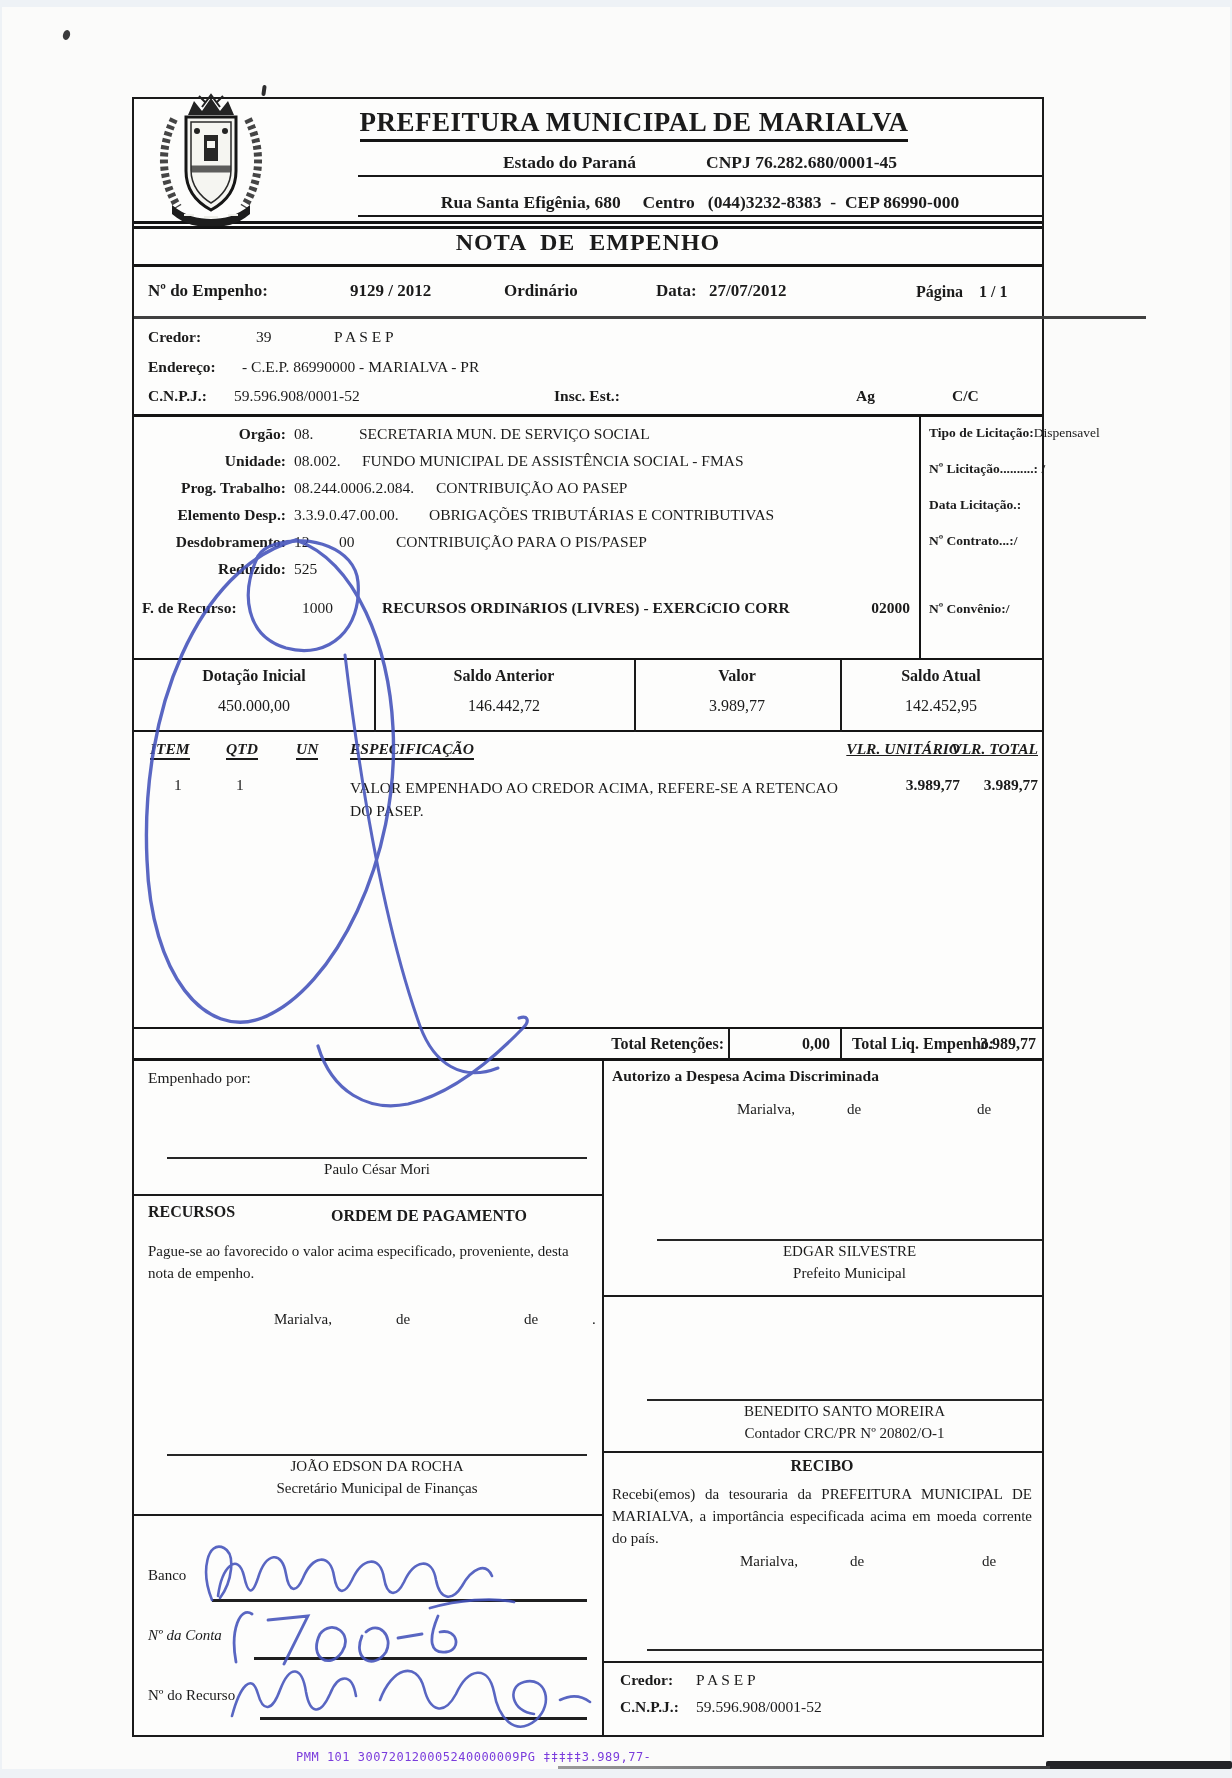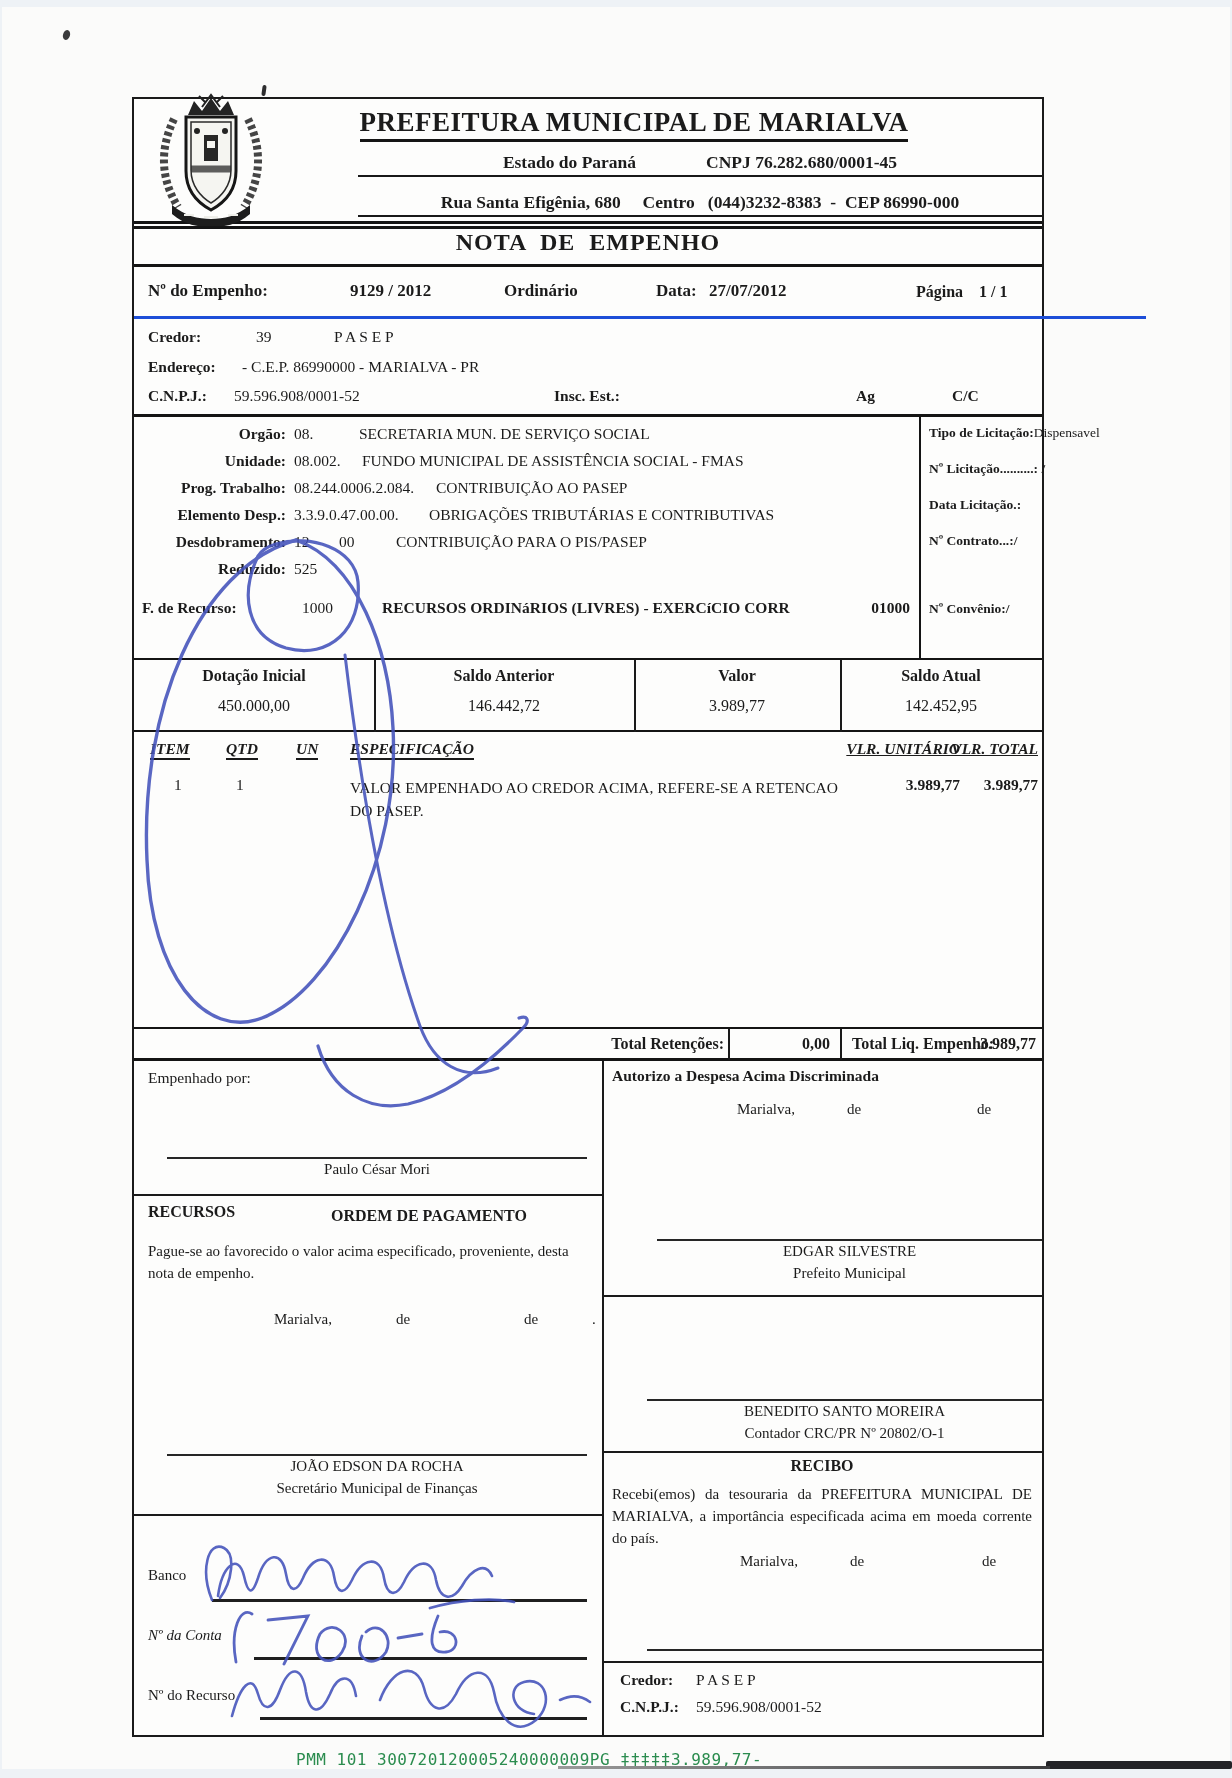--- a/index.html
+++ b/index.html
@@ -19,21 +19,21 @@
   .vrule { position:absolute; background:#1a1a1a; width:2px; }
   .sig { position:absolute; border-top:2px solid #262626; }
   .writeline { position:absolute; border-top:3px solid #1f1f1f; }
   .hdr-title { font-size:27px; letter-spacing:0.5px; border-bottom:3px solid #151515; padding-bottom:2px; }
   .hdr-sub { font-size:17.5px; }
   .nota-bar { position:absolute; left:0; top:127px; width:100%; height:41px;
               border-top:3px solid #141414; border-bottom:3px solid #141414; }
   .nota-title { font-size:24px; letter-spacing:1px; padding-top:5px; }
   .lic { font-size:13.5px; }
   .small-role { font-size:15px; }
-  .machine { font-family:"DejaVu Sans Mono", monospace; font-size:16px; color:#15803d;
+  .machine { font-family:"DejaVu Sans Mono", monospace; font-size:12px; color:#6d28d9;
              letter-spacing:0.5px; opacity:0.9;text-align:right; }
   .just { text-align:justify; }
   svg.overlay { position:absolute; left:0; top:0; z-index:6; pointer-events:none; }
   .artifact { position:absolute; z-index:3; }
 </style>
 </head>
 <body>
 
 <div class="page">
   <div class="paper"></div>
@@ -70,21 +70,21 @@
       </div>
       <div class="abs ctr" style="left:224px;top:93px;width:684px;border-bottom:2px solid #181818;padding-bottom:2px;">
         <span class="b hdr-sub pre">Rua Santa Efigênia, 680     Centro   (044)3232-8383  -  CEP 86990-000</span>
       </div>
     </div>
 
     <div class="nota-bar ctr">
       <span class="b nota-title pre">NOTA  DE  EMPENHO</span>
     </div>
 
-    <div class="abs" style="left:0;top:168px;width:1012px;height:52px;border-bottom:3px solid #1d4ed8;font-size:17px;">
+    <div class="abs" style="left:0;top:168px;width:1012px;height:52px;border-bottom:3px solid #404040;font-size:17px;">
       <span class="abs b" style="left:14px;top:14px;">Nº do Empenho:</span>
       <span class="abs b" style="left:216px;top:14px;">9129 / 2012</span>
       <span class="abs b" style="left:370px;top:14px;">Ordinário</span>
       <span class="abs b" style="left:522px;top:14px;">Data:</span>
       <span class="abs b" style="left:575px;top:14px;">27/07/2012</span>
       <span class="abs b" style="left:782px;top:16px;font-size:16px;">Página</span>
       <span class="abs b" style="left:845px;top:16px;font-size:16px;">1 / 1</span>
     </div>
 
     <div class="abs" style="left:0;top:220px;width:908px;height:98px;border-bottom:3px solid #141414;font-size:15.5px;">
@@ -122,21 +122,21 @@
       <span class="abs" style="left:160px;top:116px;">12</span>
       <span class="abs" style="left:205px;top:116px;">00</span>
       <span class="abs" style="left:262px;top:116px;">CONTRIBUIÇÃO PARA O PIS/PASEP</span>
 
       <span class="abs b rt" style="left:0;top:143px;width:152px;">Reduzido:</span>
       <span class="abs" style="left:160px;top:143px;">525</span>
 
       <span class="abs b" style="left:8px;top:182px;">F. de Recurso:</span>
       <span class="abs" style="left:168px;top:182px;">1000</span>
       <span class="abs b" style="left:248px;top:182px;">RECURSOS ORDINáRIOS (LIVRES) - EXERCíCIO CORR</span>
-      <span class="abs b rt" style="left:710px;top:182px;width:66px;">01000</span>
+      <span class="abs b rt" style="left:710px;top:182px;width:66px;">02000</span>
 
       <div class="abs lic" style="left:785px;top:0;width:123px;height:243px;border-left:2px solid #141414;">
         <div class="abs pre" style="left:8px;top:8px;width:130px;"><span class="b">Tipo de Licitação:</span><span>Dispensavel</span></div>
         <span class="abs b" style="left:8px;top:44px;width:130px;">Nº Licitação..........: /</span>
         <span class="abs b" style="left:8px;top:80px;width:130px;">Data Licitação.:</span>
         <span class="abs b" style="left:8px;top:116px;width:130px;">Nº Contrato...:/</span>
         <span class="abs b" style="left:8px;top:184px;width:130px;">Nº Convênio:/</span>
       </div>
     </div>
 

